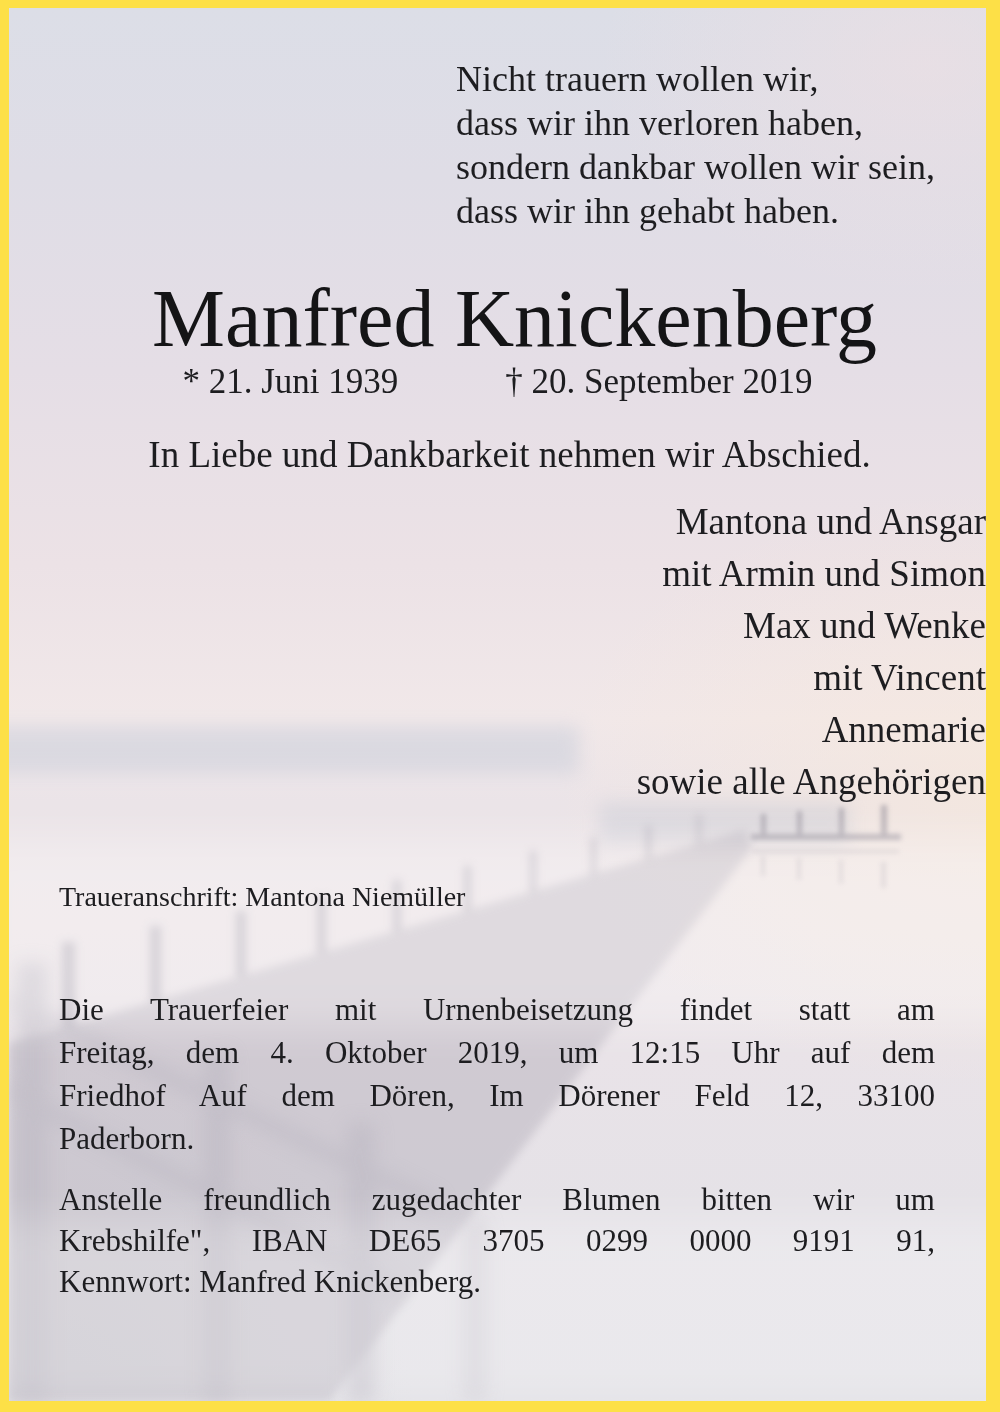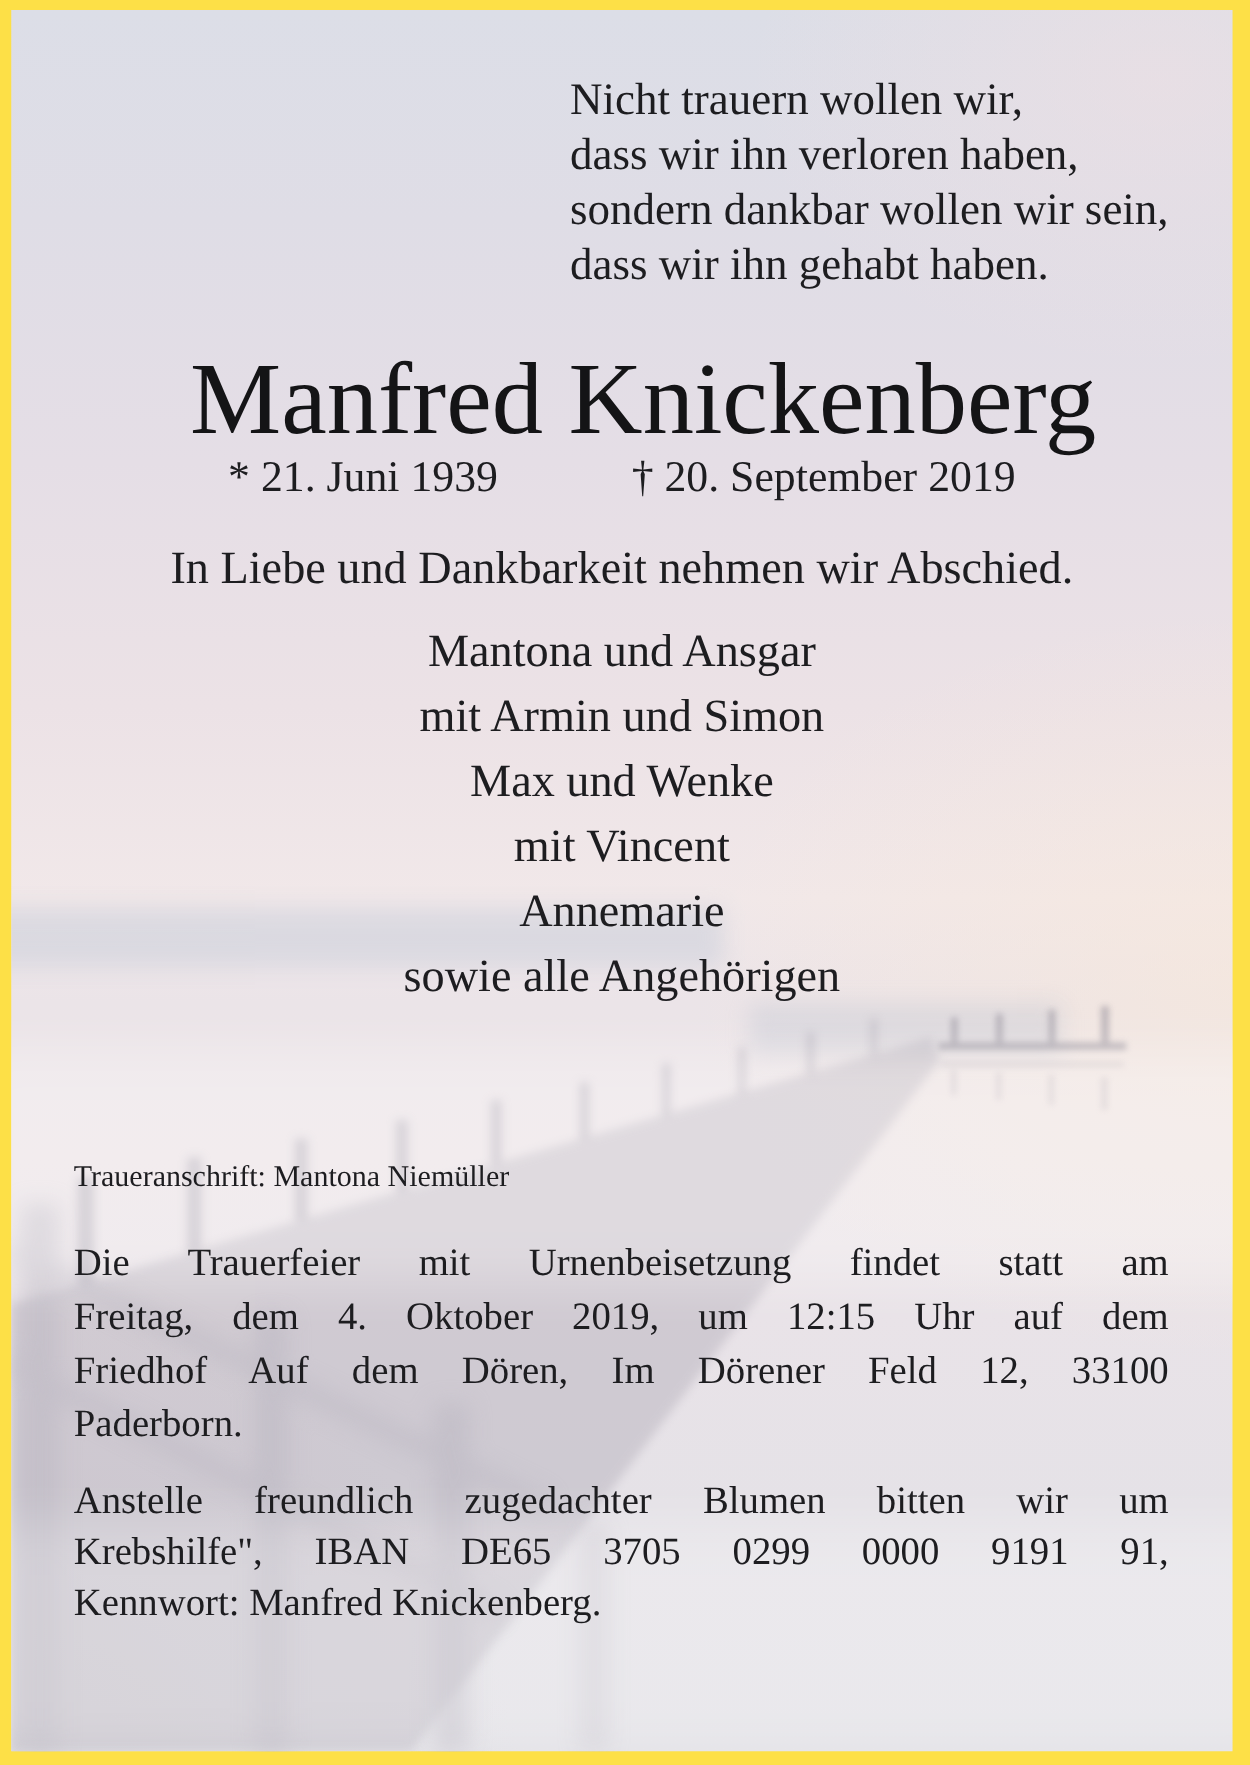--- a/index.html
+++ b/index.html
@@ -20,23 +20,23 @@
       radial-gradient(45% 22% at 94% 4%,  rgba(240,224,227,0.55), rgba(240,224,227,0) 75%),
       radial-gradient(60% 42% at 0% 104%, rgba(216,214,220,0.75), rgba(216,214,220,0) 70%);
   }
   .jetty{position:absolute;inset:0;width:100%;height:100%;}
   .content{position:absolute;inset:0;color:#1d1d20;}
   .epigraph{position:absolute;left:447px;top:49px;font-size:36px;line-height:44px;white-space:nowrap;}
   .name{position:absolute;left:0;top:253px;width:100%;text-align:center;
         font-size:82px;line-height:82px;color:#141416;font-weight:normal;margin:17px;}
   .dates{position:absolute;left:0;top:354px;width:100%;display:flex;justify-content:center;gap:107px;
          font-size:35px;line-height:40px;}
-  .farewell{position:absolute;left:0;top:427px;width:100%;text-align:center;font-size:37px;line-height:40px;}
-  .mourners{position:absolute;left:0;top:488px;width:100%;text-align:center;font-size:37px;line-height:52px;}
-  .address{position:absolute;left:50px;top:912px;font-size:24px;line-height:45px;}
+  .farewell{position:absolute;left:12px;top:427px;width:100%;text-align:center;font-size:37px;line-height:40px;}
+  .mourners{position:absolute;left:0;top:488px;width:100%;text-align:right;font-size:37px;line-height:52px;}
+  .address{position:absolute;left:50px;top:866px;font-size:28px;line-height:45px;}
   .para{position:absolute;left:50px;right:51px;font-size:31px;}
   .para.funeral{top:980px;line-height:43px;}
   .para.donation{top:1171px;line-height:41px;}
   .jline{text-align:justify;text-align-last:justify;}
   .jline.last{text-align:left;text-align-last:left;}
 </style>
 </head>
 <body>
 
 <div class="stage">

